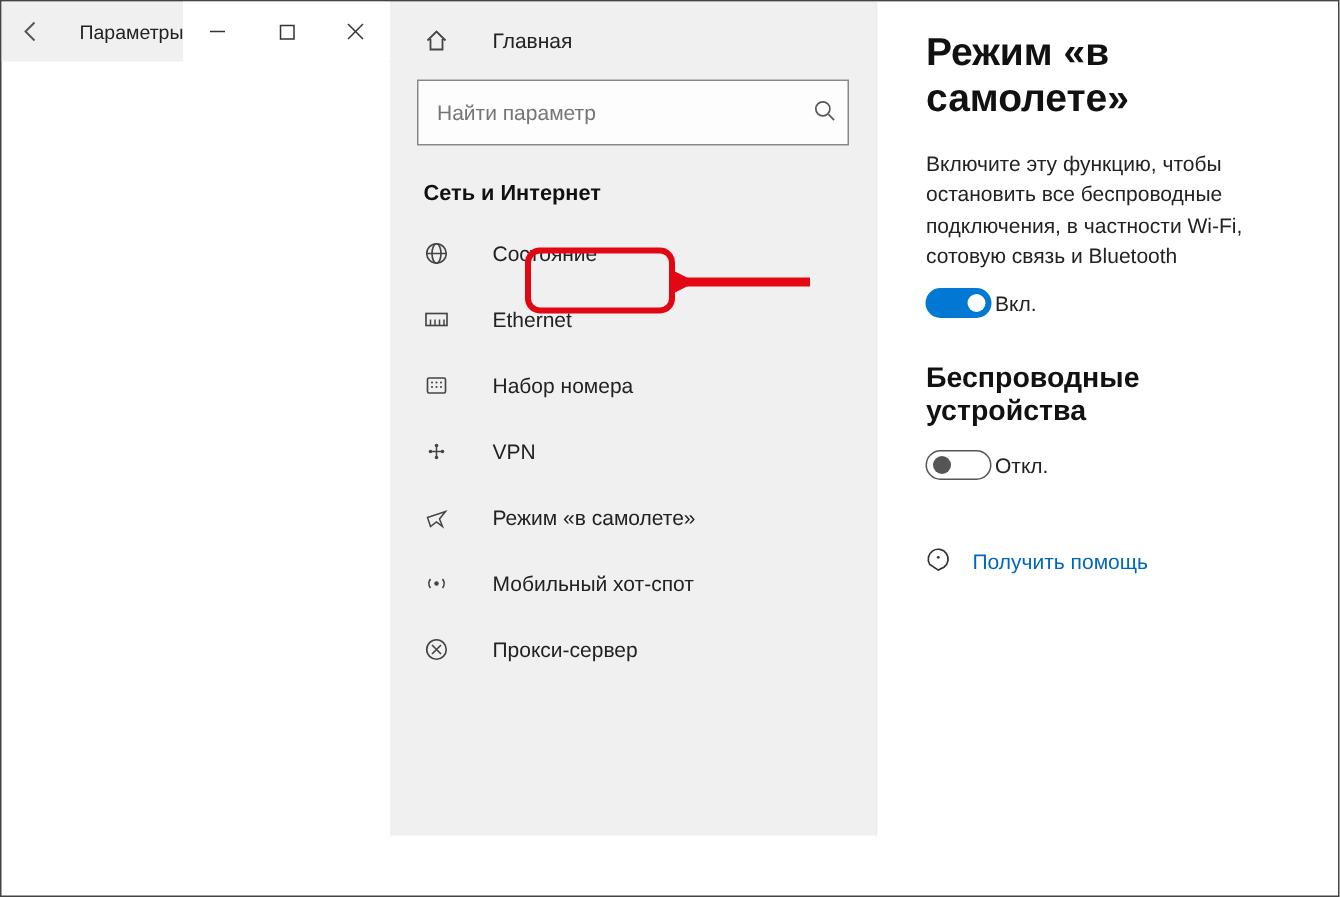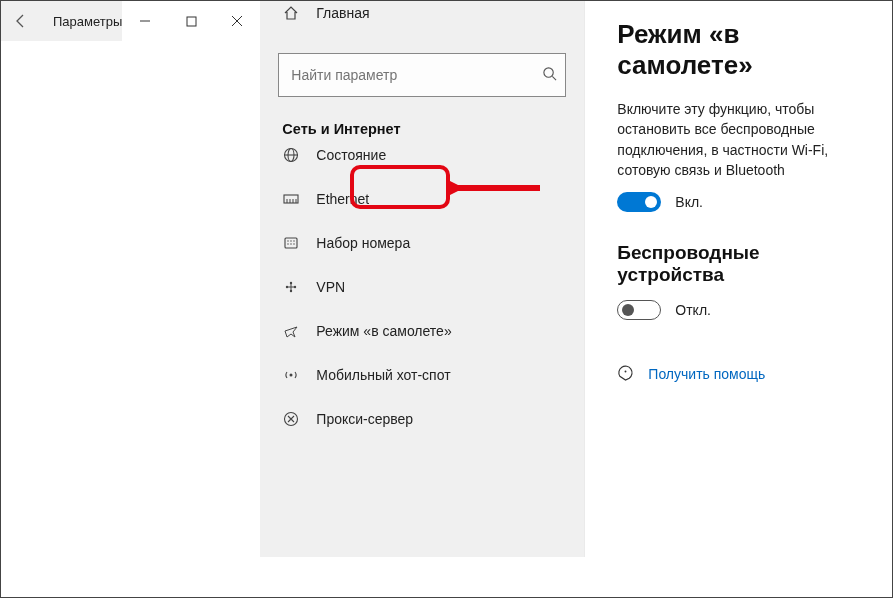--- a/index.html
+++ b/index.html
@@ -55,26 +55,26 @@
   .main {
     flex: 1;
     background: #fff;
     padding: 18px 32px;
     position: relative;
   }
 
   
   .nav-item {
     display: flex;
-    align-items: flex-start;
+    align-items: center;
     height: 44px;
     padding: 0 22px;
     color: #222;
     font-size: 14px;
-    gap: 16px;
+    gap: 28px;
   }
   .nav-item .icon { width: 18px; display:flex; align-items:center; justify-content:center; color:#444;}
   .search-box {
     margin: 4px 18px 8px 18px;
     height: 44px;
     border: 1px solid #888;
     background: #fdfdfd;
     display: flex;
     align-items: center;
     padding: 0 8px 0 10px;
@@ -117,21 +117,21 @@
     color: #111;
   }
   .subsection-label {
     font-size: 14px;
     color: #222;
     margin-bottom: 10px;
   }
   .toggle-row {
     display: flex;
     align-items: center;
-    gap: 14px;
+    gap: 2px;
     position: relative;
   }
   .toggle {
     width: 44px; height: 20px;
     border-radius: 10px;
     position: relative;
   }
   .toggle.on { background:#0078d4; }
   .toggle.off { background:#fff; border:1.5px solid #555; }
   .toggle .knob {

